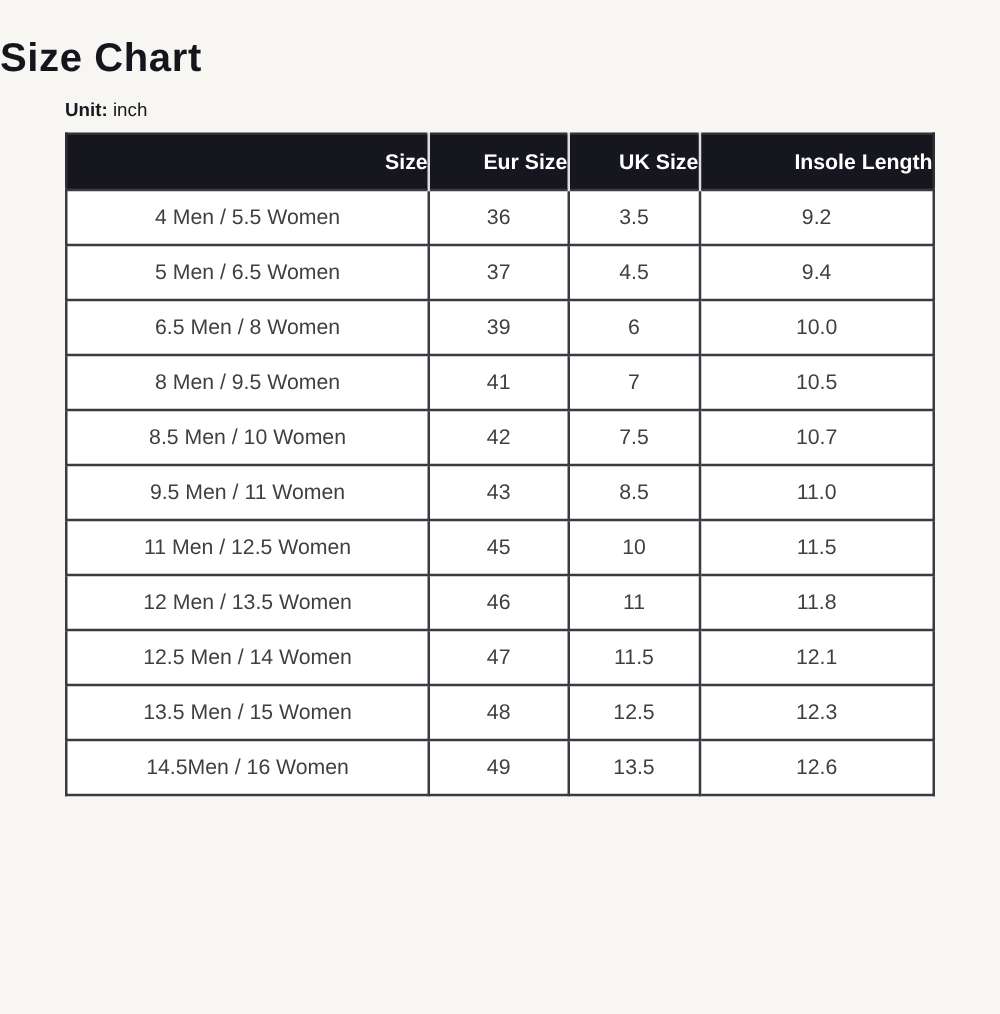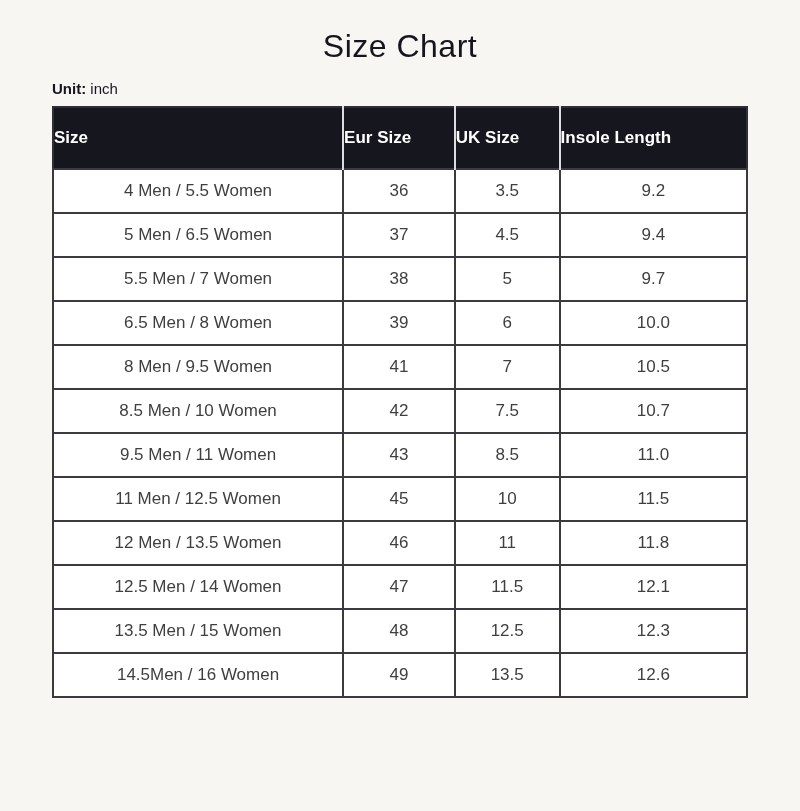--- a/index.html
+++ b/index.html
@@ -7,23 +7,23 @@
     width: 800px; height: 811px;
     background: #f7f6f2;
     font-family: "Liberation Sans", sans-serif;
     overflow: hidden;
   }
   .page {
     width: 800px; height: 811px;
     padding-top: 26px;
   }
   .title {
-    text-align: center;
+    text-align: left;
     font-size: 32px;
-    font-weight: normal;
+    font-weight: bold;
     color: #15151e;
     letter-spacing: 0.5px;
     line-height: 40px;
   }
   .container {
     width: 696px;
     margin: 0 auto;
   }
   .unit-line {
     text-align: left;
@@ -43,22 +43,22 @@
   }
   .size-chart col.c-size   { width: 41.8%; }
   .size-chart col.c-eur    { width: 16.1%; }
   .size-chart col.c-uk     { width: 15.1%; }
   .size-chart col.c-insole { width: 27.0%; }
   .size-chart th {
     background: #16161f;
     color: #ffffff;
     font-weight: bold;
     font-size: 17px;
-    height: 62px;
-    text-align: left;
+    height: 45px;
+    text-align: right;
     vertical-align: middle;
     border: none;
     border-left: 2px solid #dddde1;
   }
   .size-chart th:first-child { border-left: none; }
   .size-chart td {
     border: 2px solid #3a3a40;
     height: 44px;
     text-align: center;
     vertical-align: middle;
@@ -96,26 +96,20 @@
             <td>4 Men / 5.5 Women</td>
             <td>36</td>
             <td>3.5</td>
             <td>9.2</td>
           </tr>
           <tr>
             <td>5 Men / 6.5 Women</td>
             <td>37</td>
             <td>4.5</td>
             <td>9.4</td>
-          </tr>
-          <tr>
-            <td>5.5 Men / 7 Women</td>
-            <td>38</td>
-            <td>5</td>
-            <td>9.7</td>
           </tr>
           <tr>
             <td>6.5 Men / 8 Women</td>
             <td>39</td>
             <td>6</td>
             <td>10.0</td>
           </tr>
           <tr>
             <td>8 Men / 9.5 Women</td>
             <td>41</td>

